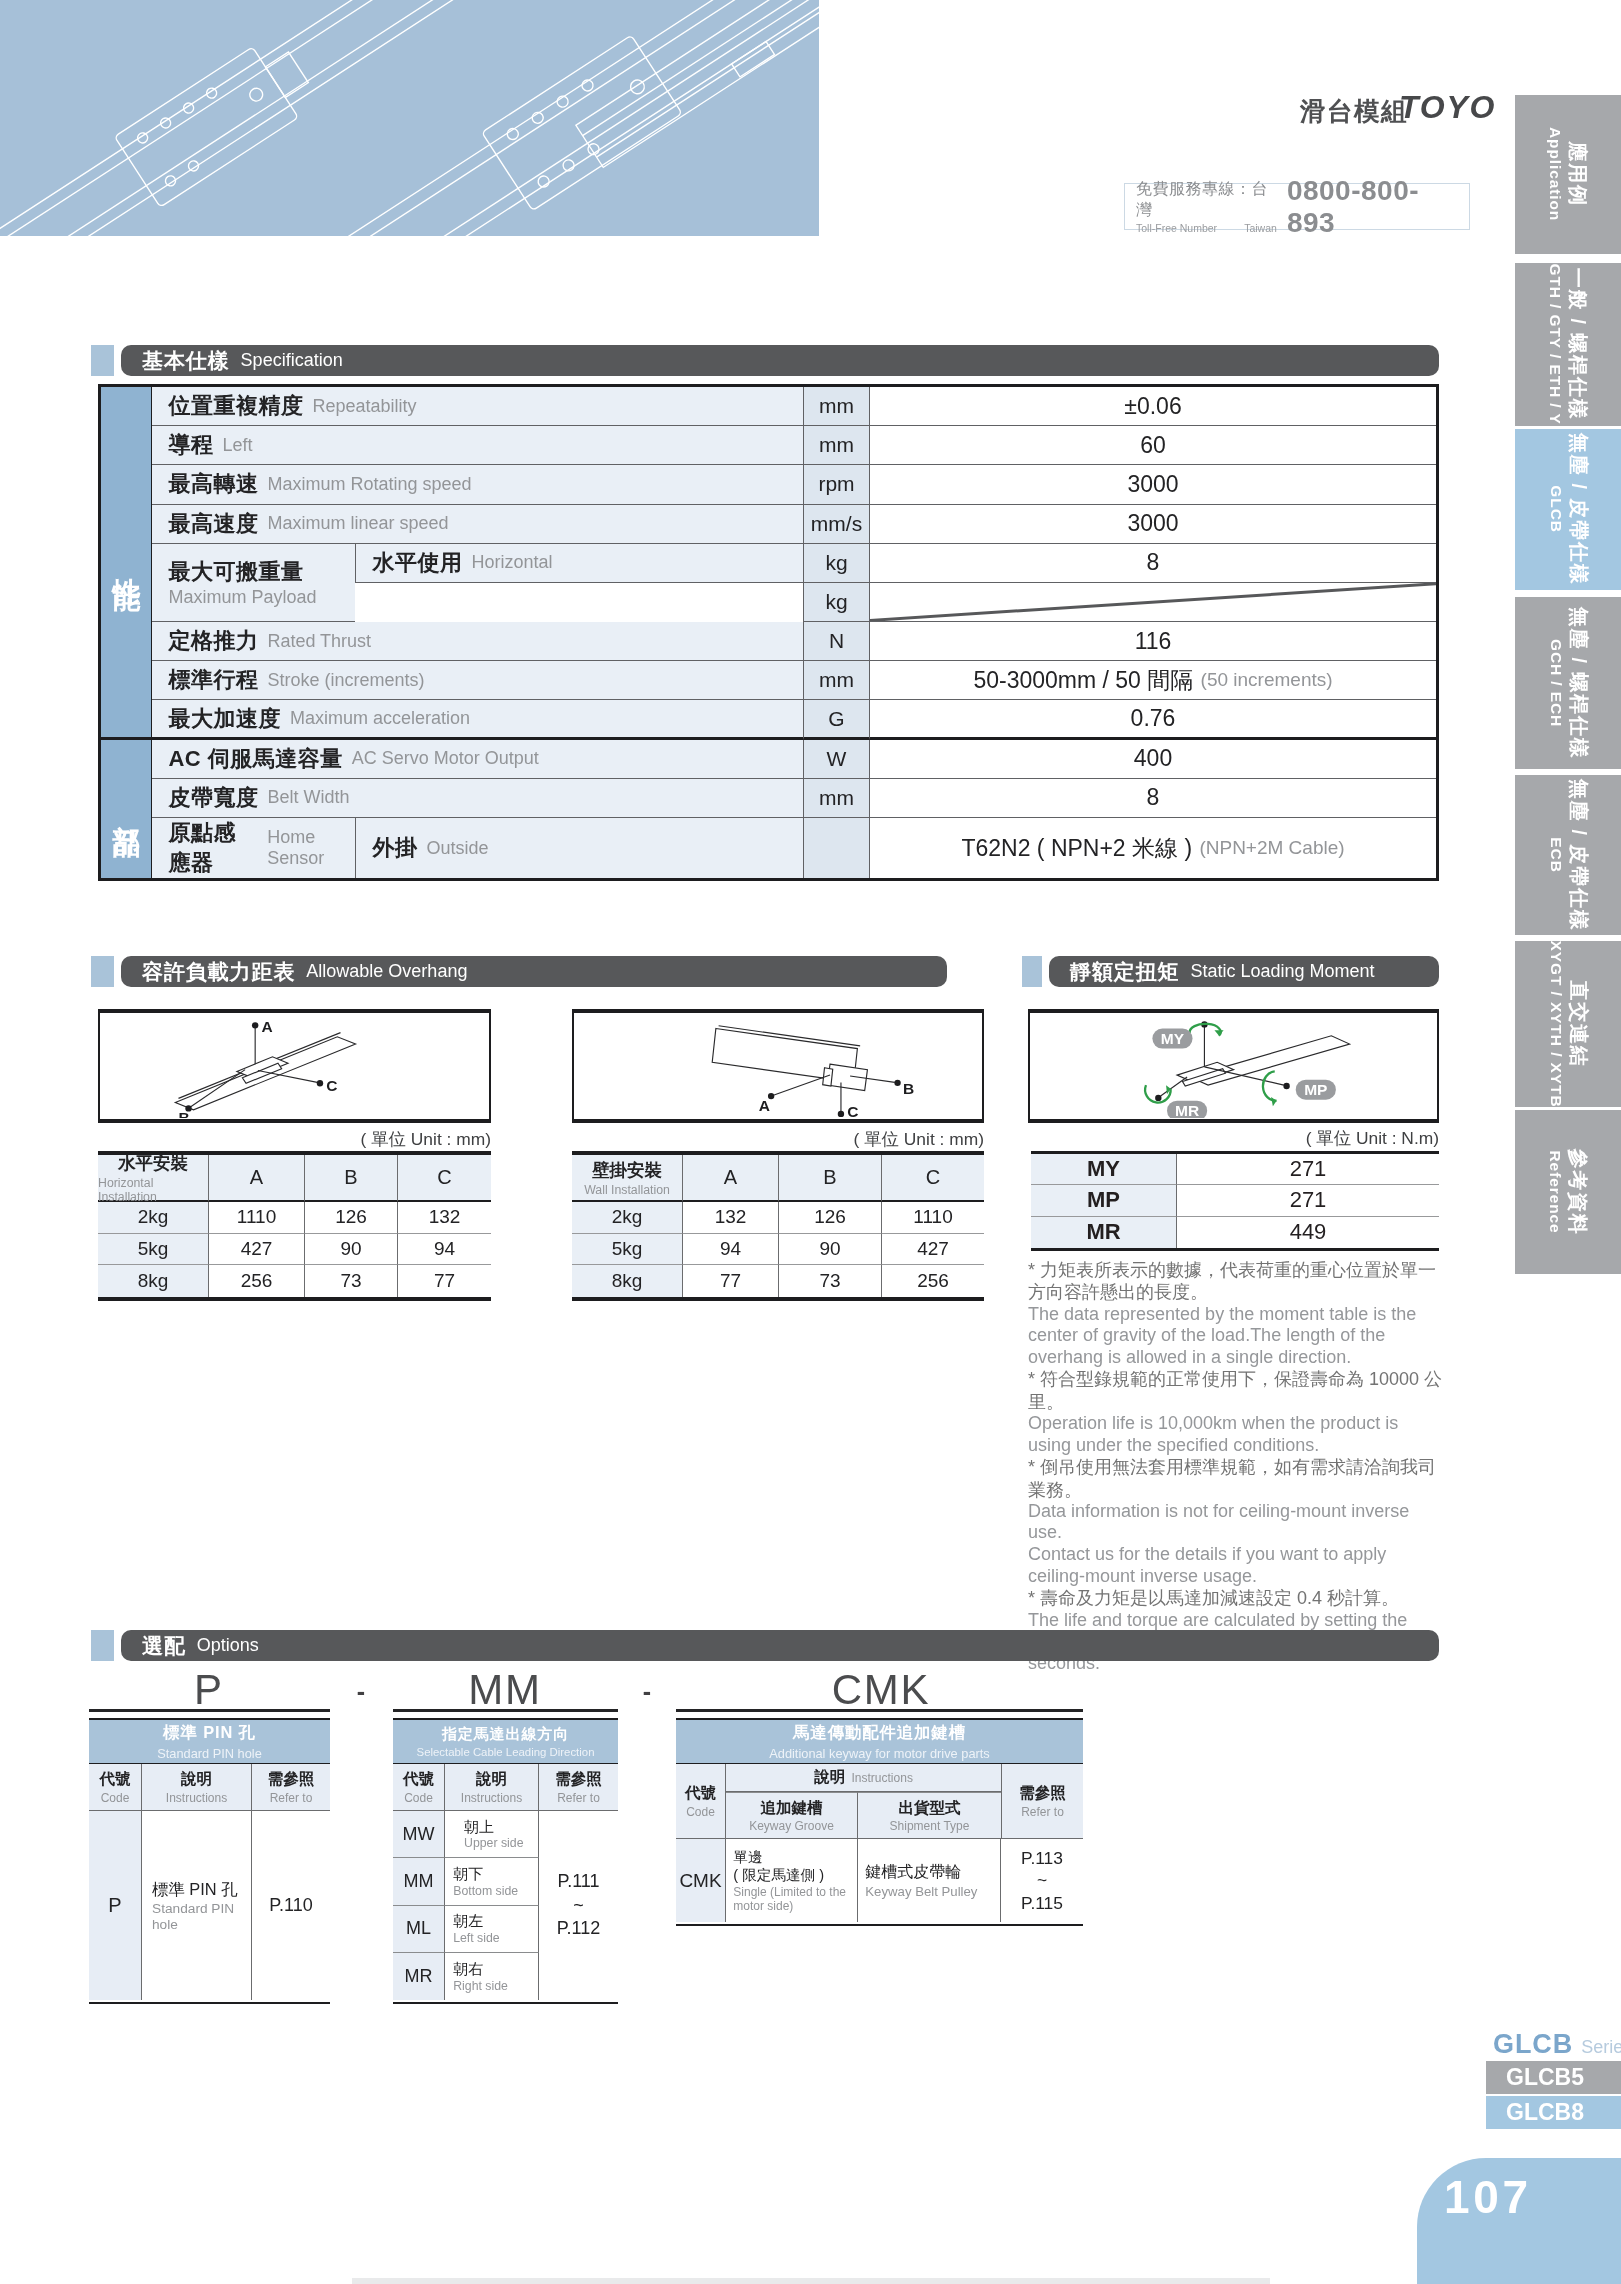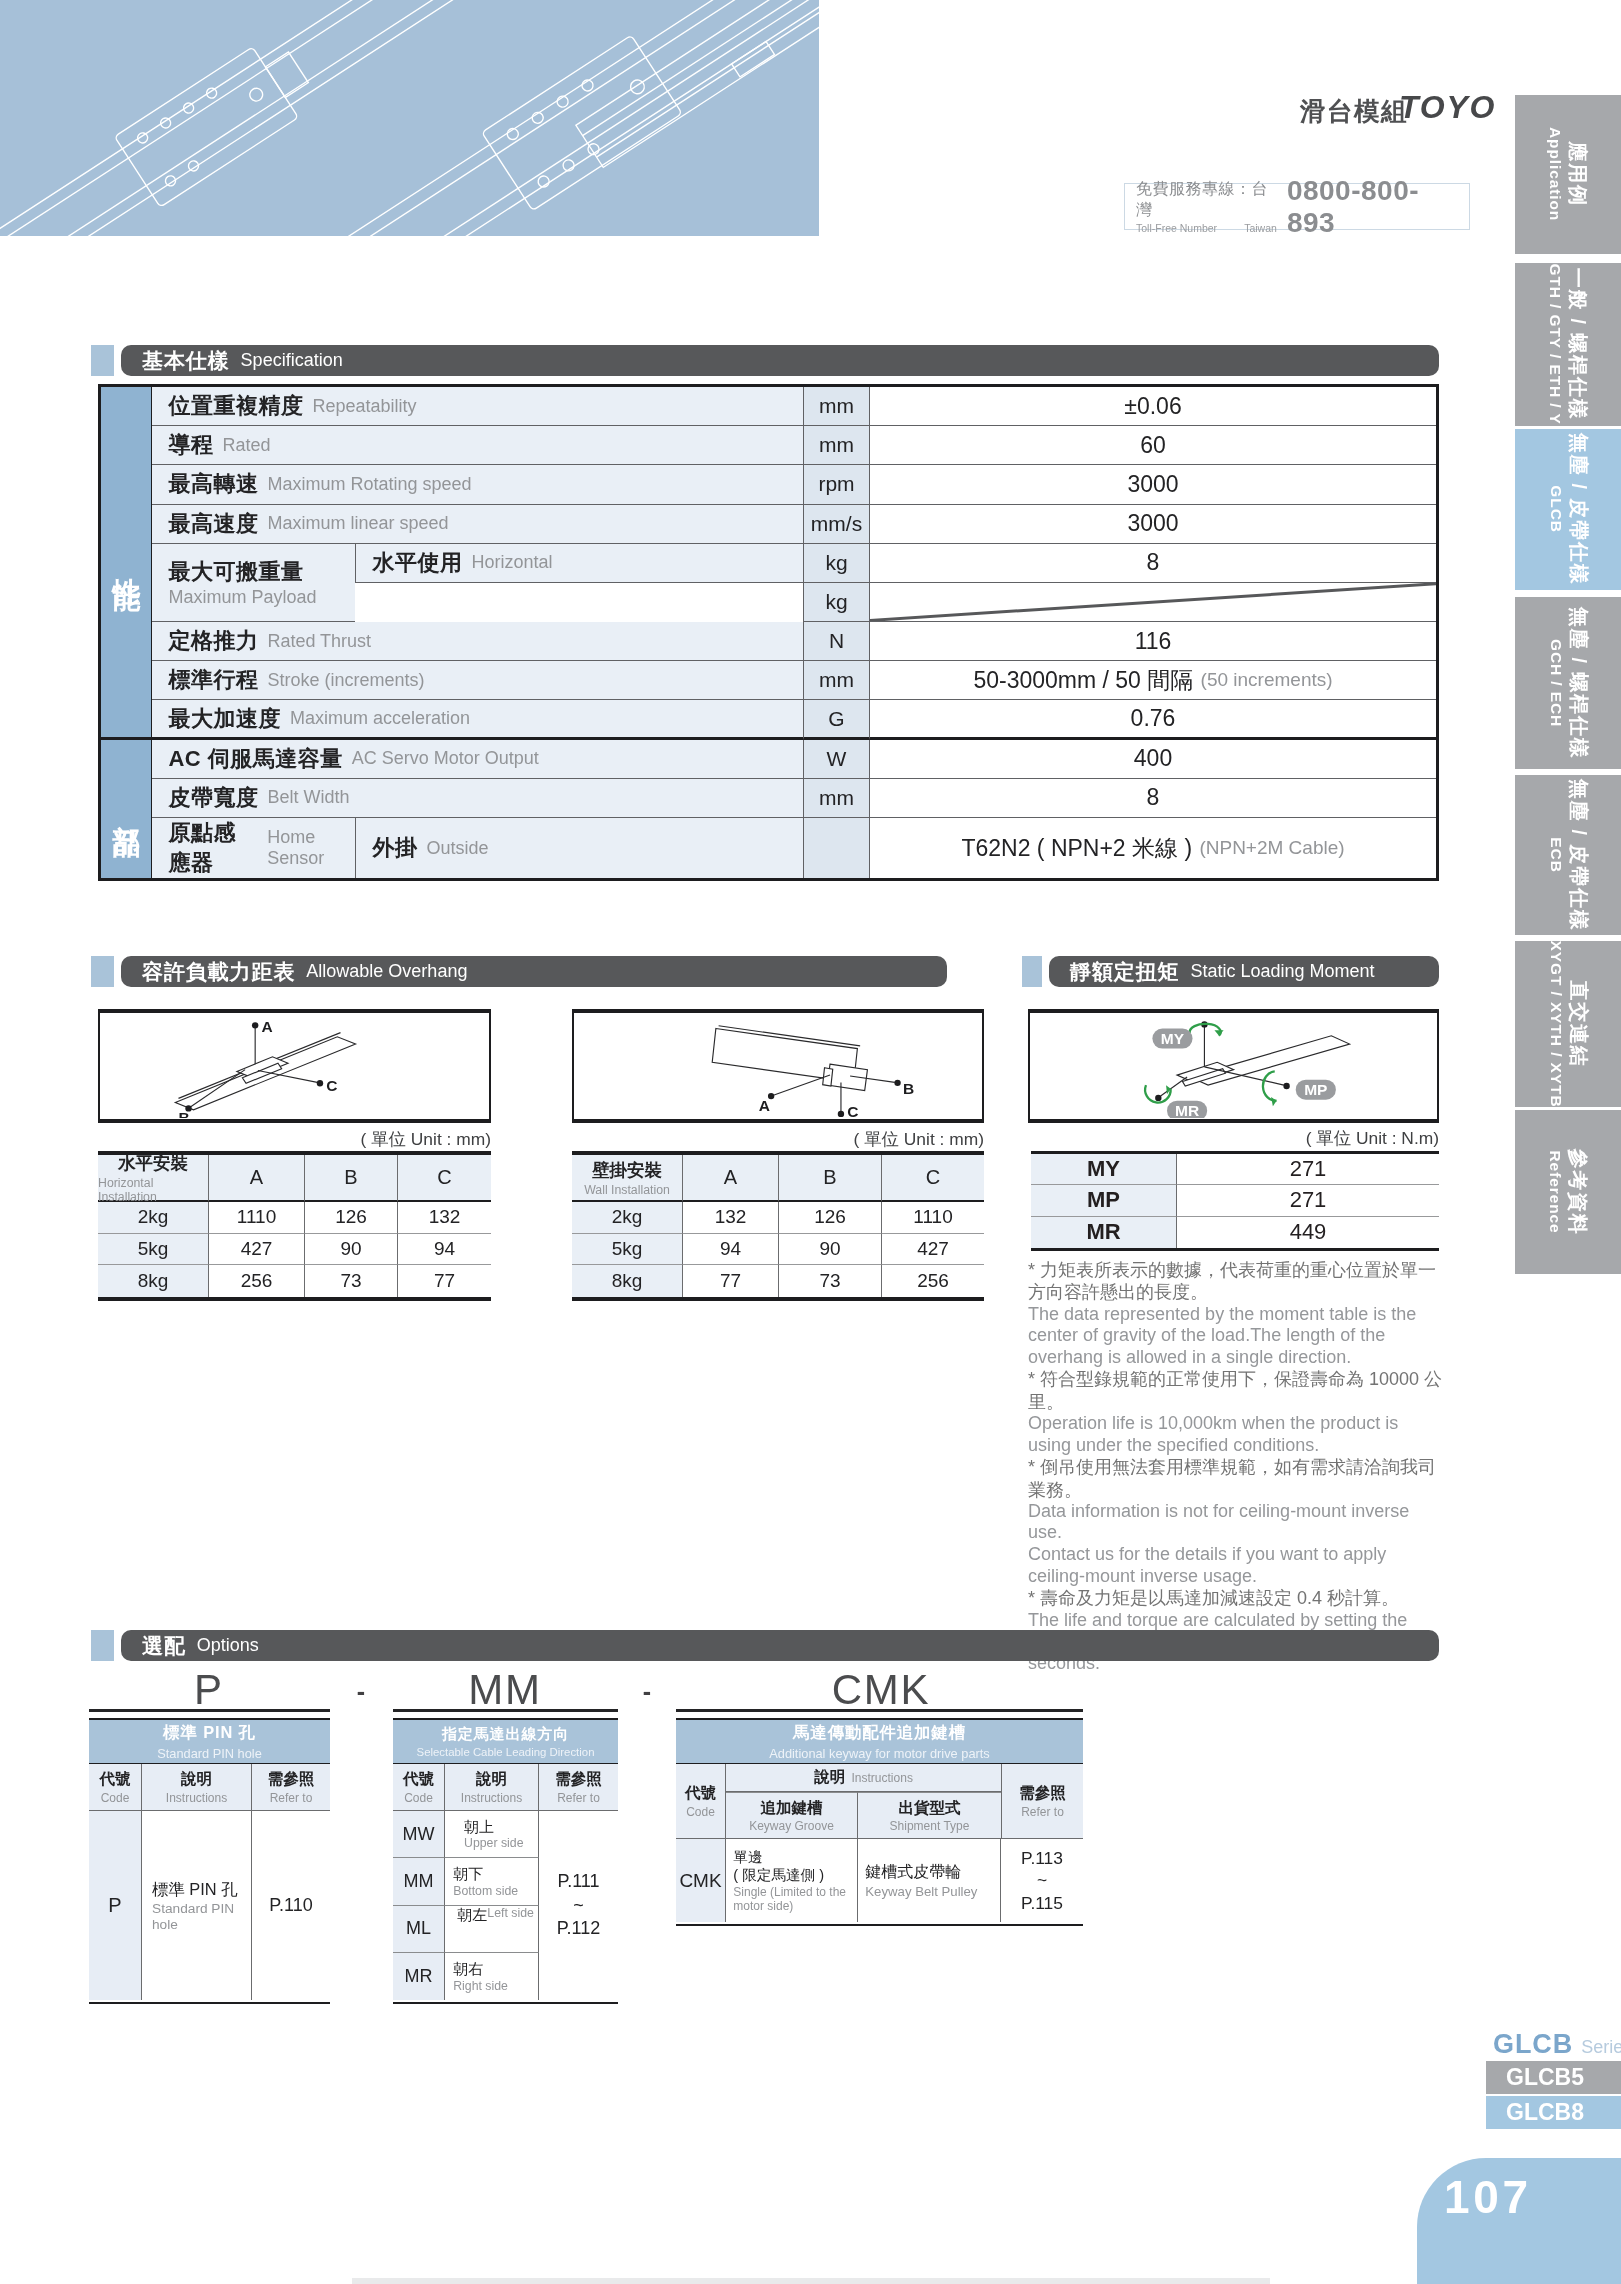--- a/index.html
+++ b/index.html
@@ -221,21 +221,21 @@
       </div>
     <div class="cell unit bb" style="grid-row:1;grid-column:4;">
         <span class="uz">mm</span>
       </div>
     <div class="cell val bb" style="grid-row:1;grid-column:5;">
         <span class="vz">±0.06</span>
       </div>
 
     <div class="cell lab bb" style="grid-row:2;grid-column:2/span 2;">
         <span class="lz">導程</span>
-        <span class="le">Rated</span>
+        <span class="le">Left</span>
       </div>
     <div class="cell unit bb" style="grid-row:2;grid-column:4;">
         <span class="uz">mm</span>
       </div>
     <div class="cell val bb" style="grid-row:2;grid-column:5;">
         <span class="vz">60</span>
       </div>
 
     <div class="cell lab bb" style="grid-row:3;grid-column:2/span 2;">
         <span class="lz">最高轉速</span>
@@ -676,21 +676,21 @@
       <div class="c codebg vr rb">
           <span class="od-code" style="font-size:18px;">MM</span>
         </div>
       <div class="c vr rb" style="flex-direction:column;align-items:flex-start;justify-content:center;padding-left:8.2px;">
           <span class="od-zh" style="font-size:15px;">朝下</span>
           <span class="od-en" style="font-size:12.3px;margin-top:0;">Bottom side</span>
         </div>
       <div class="c codebg vr rb">
           <span class="od-code" style="font-size:18px;">ML</span>
         </div>
-      <div class="c vr rb" style="flex-direction:row;align-items:flex-start;justify-content:center;padding-left:8.2px;">
+      <div class="c vr rb" style="flex-direction:column;align-items:flex-start;justify-content:center;padding-left:8.2px;">
           <span class="od-zh" style="font-size:15px;">朝左</span>
           <span class="od-en" style="font-size:12.3px;margin-top:0;">Left side</span>
         </div>
       <div class="c codebg vr">
           <span class="od-code" style="font-size:18px;">MR</span>
         </div>
       <div class="c vr" style="flex-direction:column;align-items:flex-start;justify-content:center;padding-left:8.2px;">
           <span class="od-zh" style="font-size:15px;">朝右</span>
           <span class="od-en" style="font-size:12.3px;margin-top:0;">Right side</span>
         </div>

